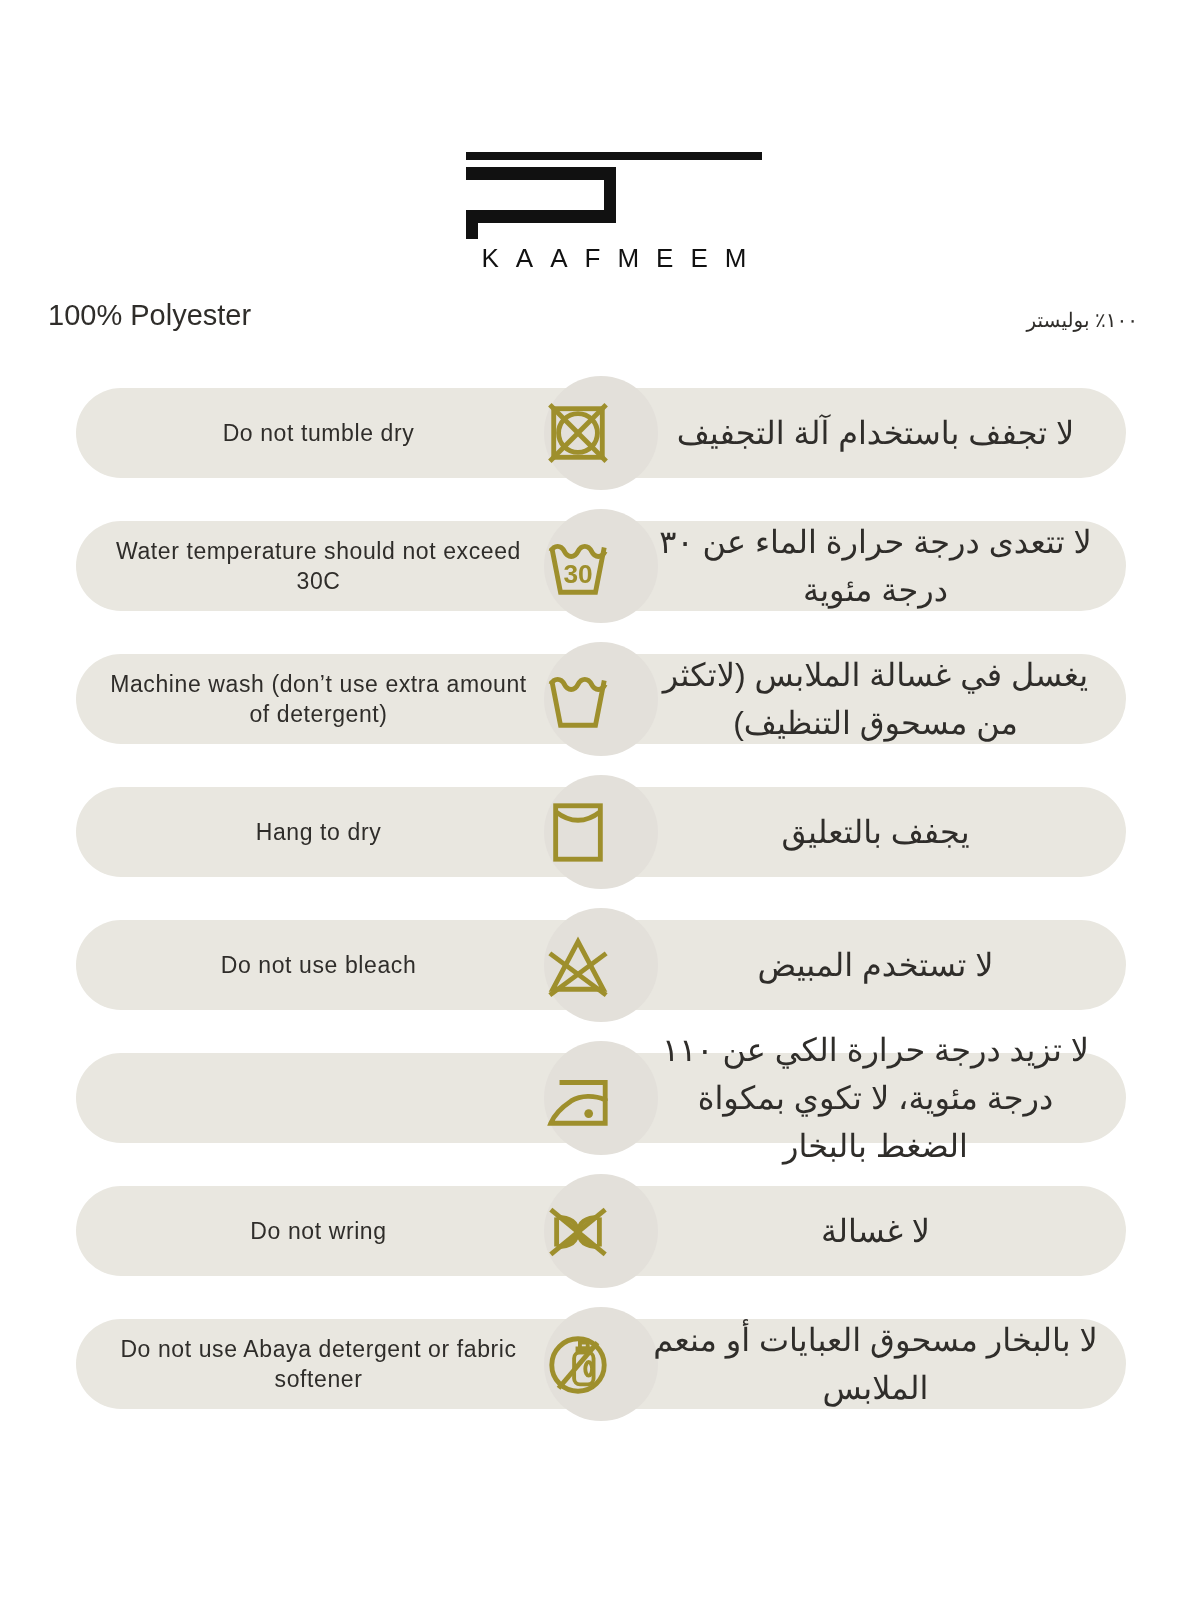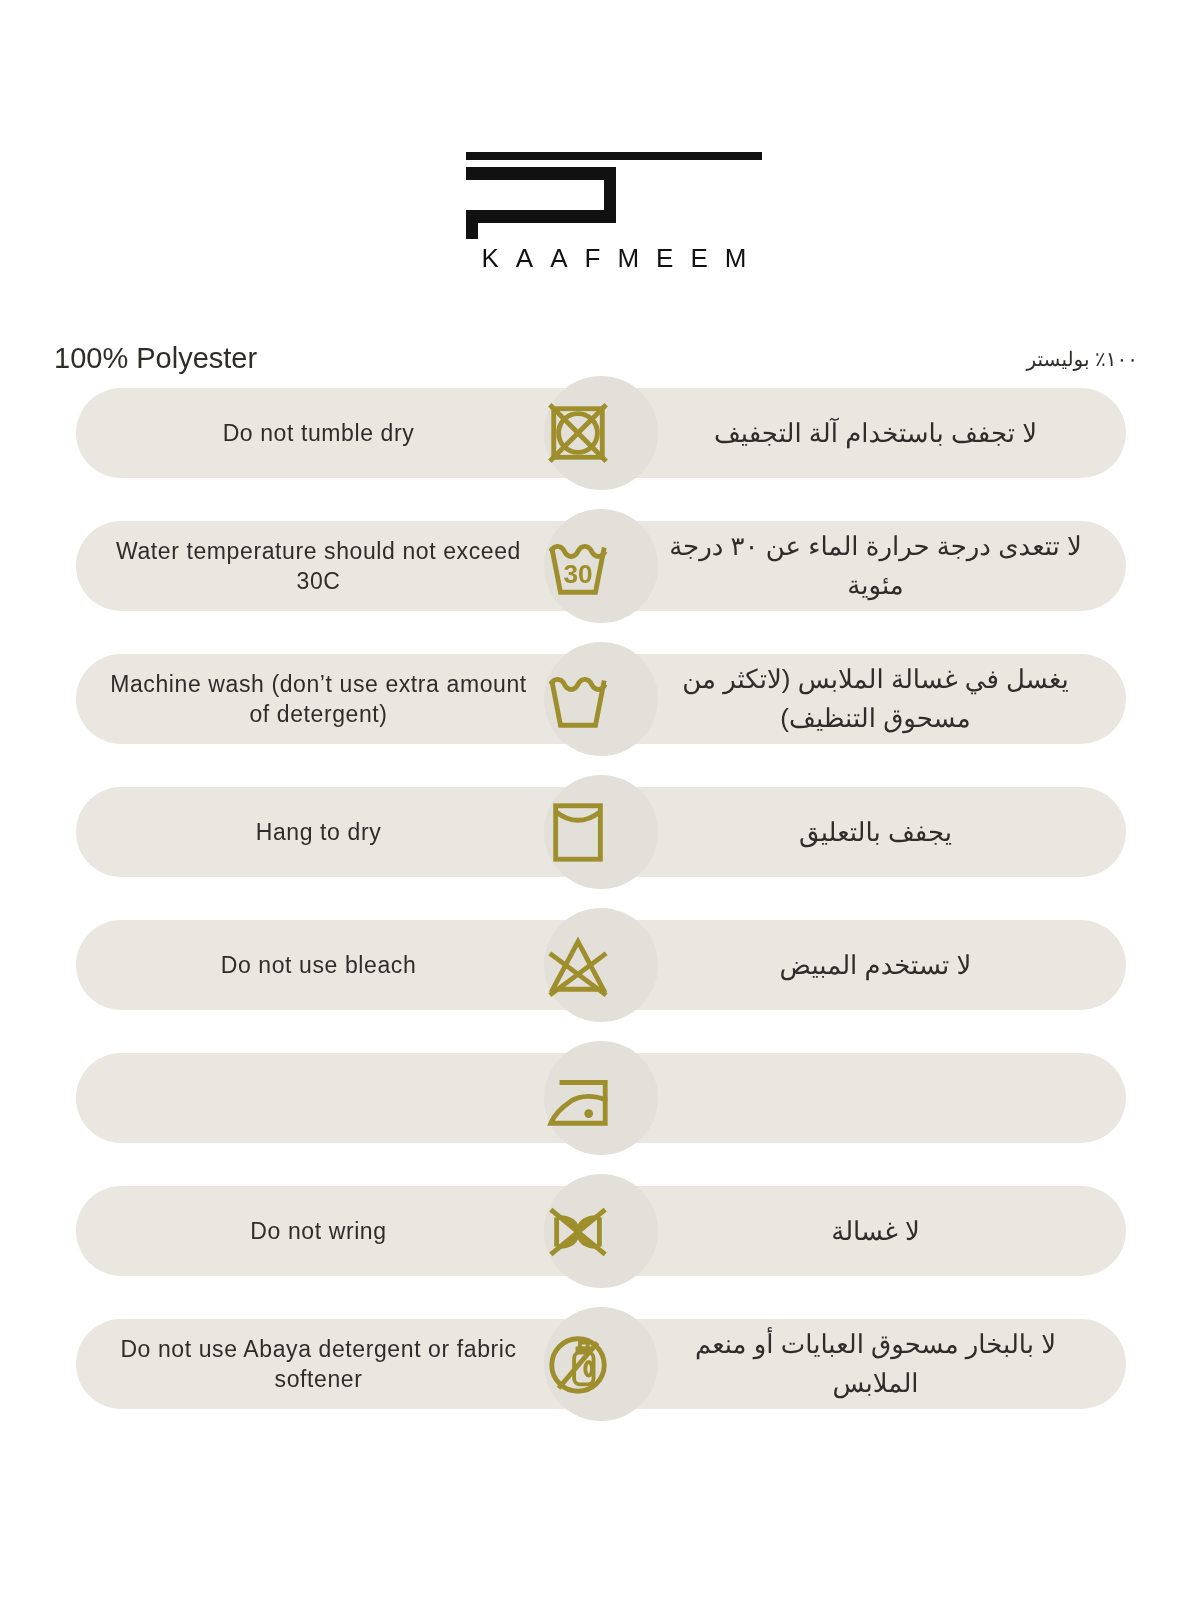--- a/index.html
+++ b/index.html
@@ -32,44 +32,43 @@
     margin-top:3px;
     font-size:26px;
     letter-spacing:17px;
     margin-right:-17px; 
     color:#111111;
     white-space:nowrap;
   }
 
   
   .composition{
-    position:absolute;top:299px;left:54px;right:62px;
-    display:flex;justify-content:space-between;align-items:center;
+    position:absolute;top:299px;left:48px;right:62px;
+    display:flex;justify-content:space-between;align-items:flex-end;
     font-size:29px;
-    margin-top:43px;
   }
   .composition .ar{direction:rtl;font-size:20px;}
 
   
   .rows{position:absolute;top:388px;left:76px;right:74px;}
   .row{
     position:relative;height:90px;margin-bottom:43px;
     background:var(--pill-bg);
     border-radius:45px;
   }
   .row-en{
     position:absolute;top:0;bottom:0;left:10px;width:465px;
     display:flex;align-items:center;justify-content:center;
     text-align:center;font-size:23px;letter-spacing:0.6px;line-height:1.32;
   }
   .row-en span{max-width:440px;display:block;}
   .row-ar{
     position:absolute;top:0;bottom:0;right:18px;width:465px;
     display:flex;align-items:center;justify-content:center;
-    text-align:center;font-size:26px;line-height:1.5;direction:rtl;
+    text-align:center;font-size:32px;line-height:1.5;direction:rtl;
   }
   .row-ar span{max-width:445px;display:block;}
   .icon-circle{
     position:absolute;left:50%;top:50%;transform:translate(-50%,-50%);
     width:114px;height:114px;border-radius:50%;
     background:var(--circle-bg);
     display:flex;align-items:center;justify-content:flex-start;
   }
   svg.ico{display:block;}
   .ico .st{
@@ -189,20 +188,23 @@
     </div>
 
     <div class="row">
       <div class="icon-circle">
         <svg class="ico" width="68" height="68" viewBox="0 0 70 70">
           <path class="st" d="M16,19 L63,19 L63,38"></path>
           <path class="st" d="M7,61 L63,61 L63,37 C52,32 38,32 28,38 C19,44 11,51 7,61 Z"></path>
           <circle class="dot" cx="46" cy="51" r="4.5"></circle>
         </svg>
       </div>
+      <div class="row-ar">
+          <span>لا تزيد درجة حرارة الكي عن ١١٠ درجة مئوية، لا تكوي بمكواة الضغط بالبخار</span>
+        </div>
     </div>
 
     <div class="row">
       <div class="row-en">
           <span>Do not wring</span>
         </div>
       <div class="icon-circle">
         <svg class="ico" width="68" height="68" viewBox="0 0 70 70">
           <path class="st" d="M13,21 L13,51"></path>
           <path class="st" d="M13,21 C28,21 34,27 34,36 C34,45 28,51 13,51"></path>

